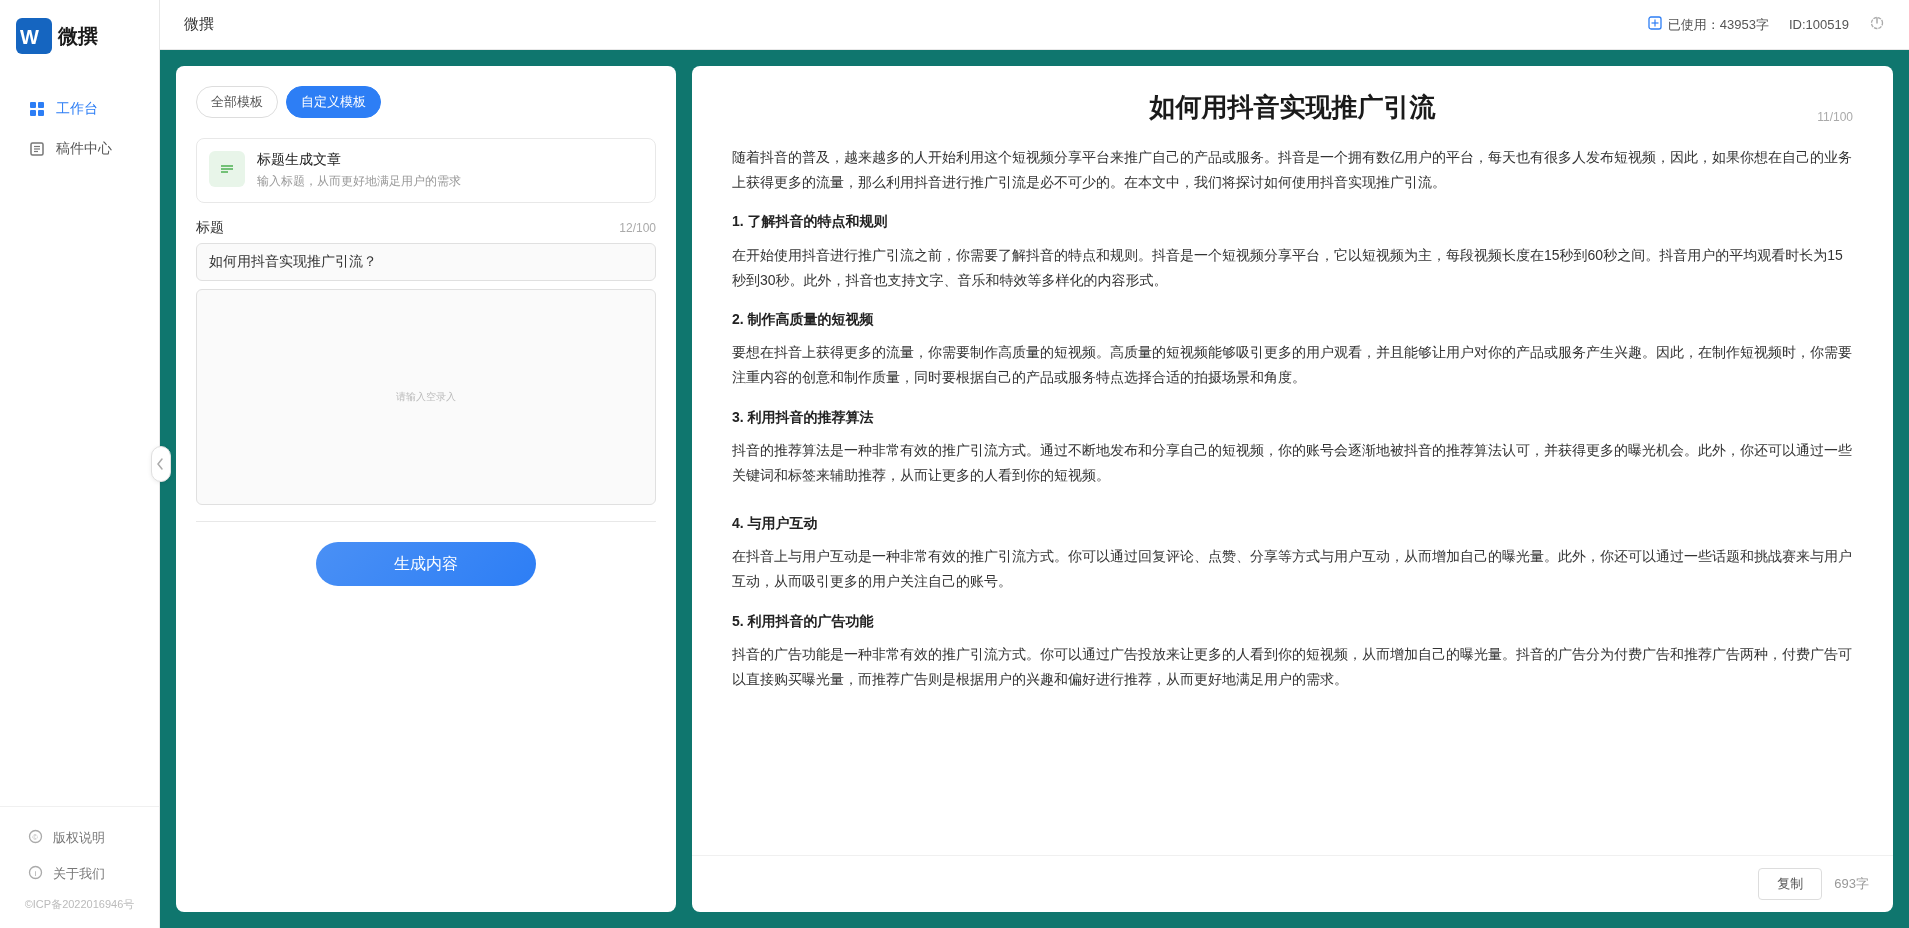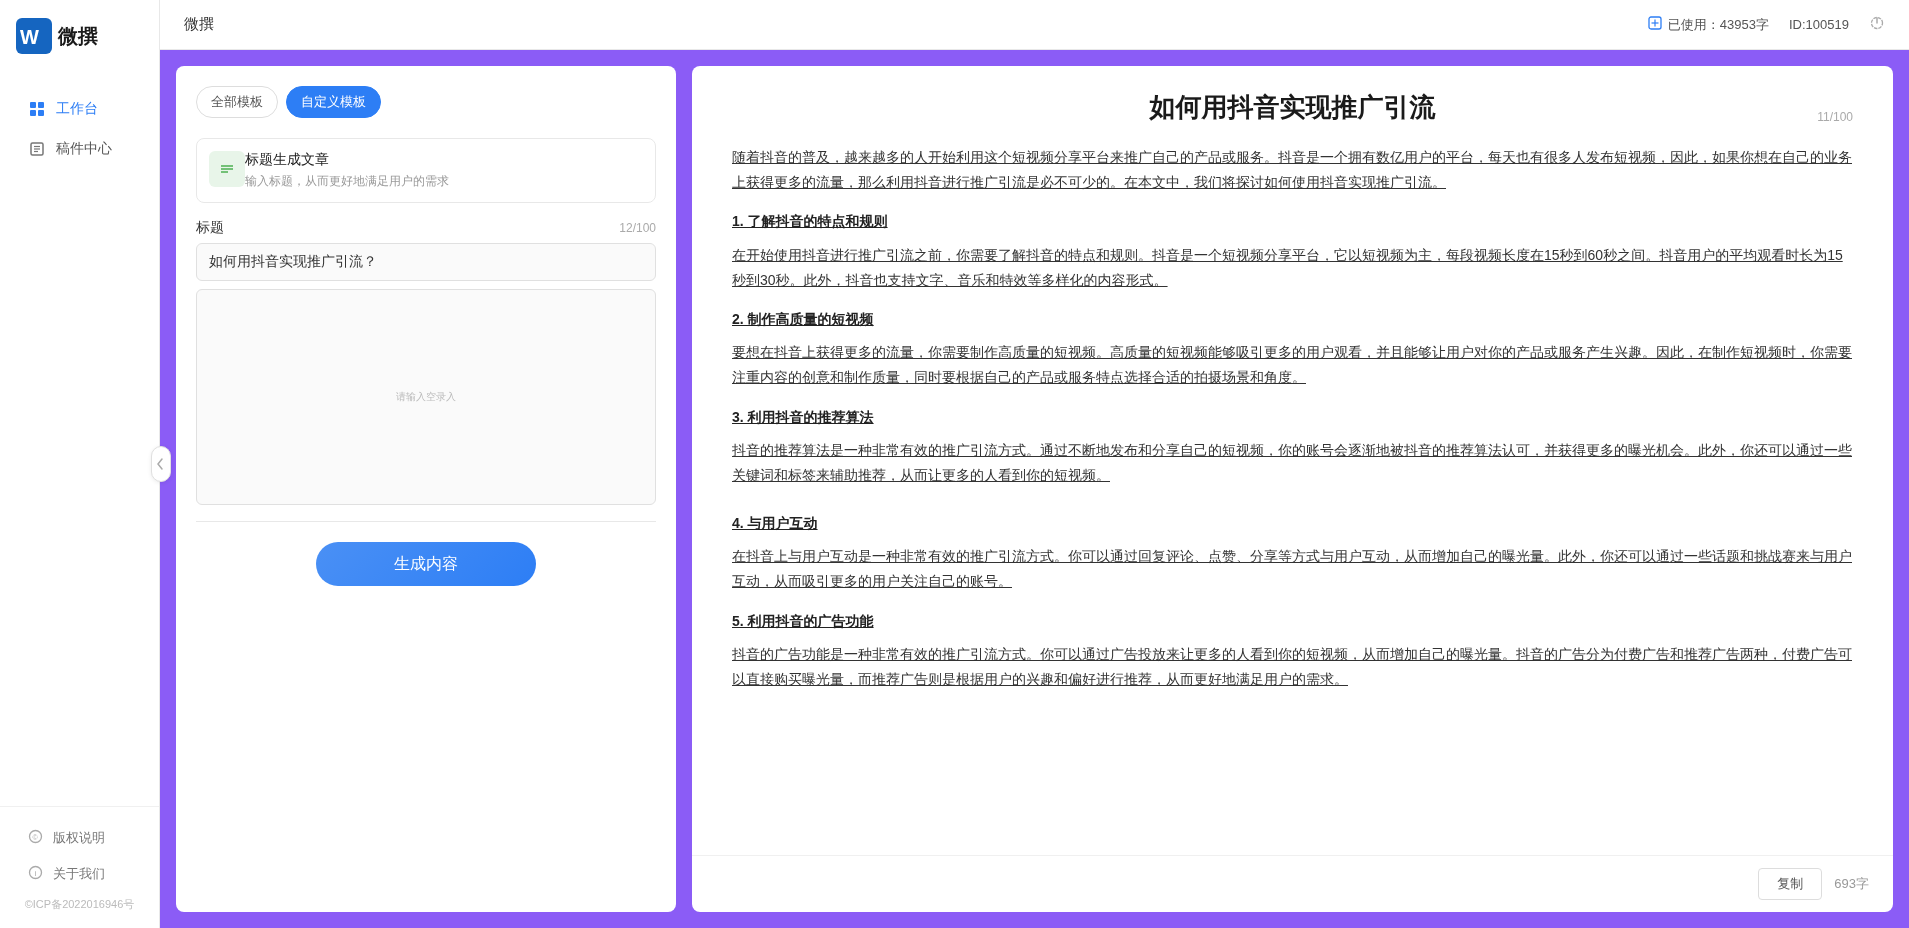--- a/index.html
+++ b/index.html
@@ -124,21 +124,21 @@
       gap: 6px;
     }
     .usage-icon {
       color: #2d7ef5;
       font-size: 14px;
     }
     .content-area {
       flex: 1;
       display: flex;
       overflow: hidden;
-      background: #8b5cf6;
+      background: #0f766e;
     }
 
     
     .left-panel {
       width: 500px;
       background: #fff;
       margin: 16px 0 16px 16px;
       border-radius: 8px;
       overflow-y: auto;
       flex-shrink: 0;
@@ -159,20 +159,21 @@
       cursor: pointer;
     }
     .tab-btn.active {
       background: #2d7ef5;
       color: #fff;
       border-color: #2d7ef5;
     }
     .template-card {
       display: flex;
       align-items: flex-start;
+      gap: 12px;
       padding: 12px;
       border: 1px solid #e8e8e8;
       border-radius: 8px;
       margin-bottom: 16px;
       cursor: pointer;
     }
     .template-card-icon {
       width: 36px;
       height: 36px;
       background: #e8f5e9;
@@ -282,21 +283,20 @@
     .article-content {
       flex: 1;
       overflow-y: auto;
       padding: 8px 40px 16px;
       font-size: 14px;
       color: #333;
       line-height: 1.8;
     }
     .article-content p {
       margin-bottom: 14px;
-      text-decoration: underline;
     }
     .article-content .section-heading {
       font-weight: 500;
       color: #222;
       margin: 16px 0 8px;
     }
     .article-footer {
       padding: 12px 24px;
       border-top: 1px solid #f0f0f0;
       display: flex;

